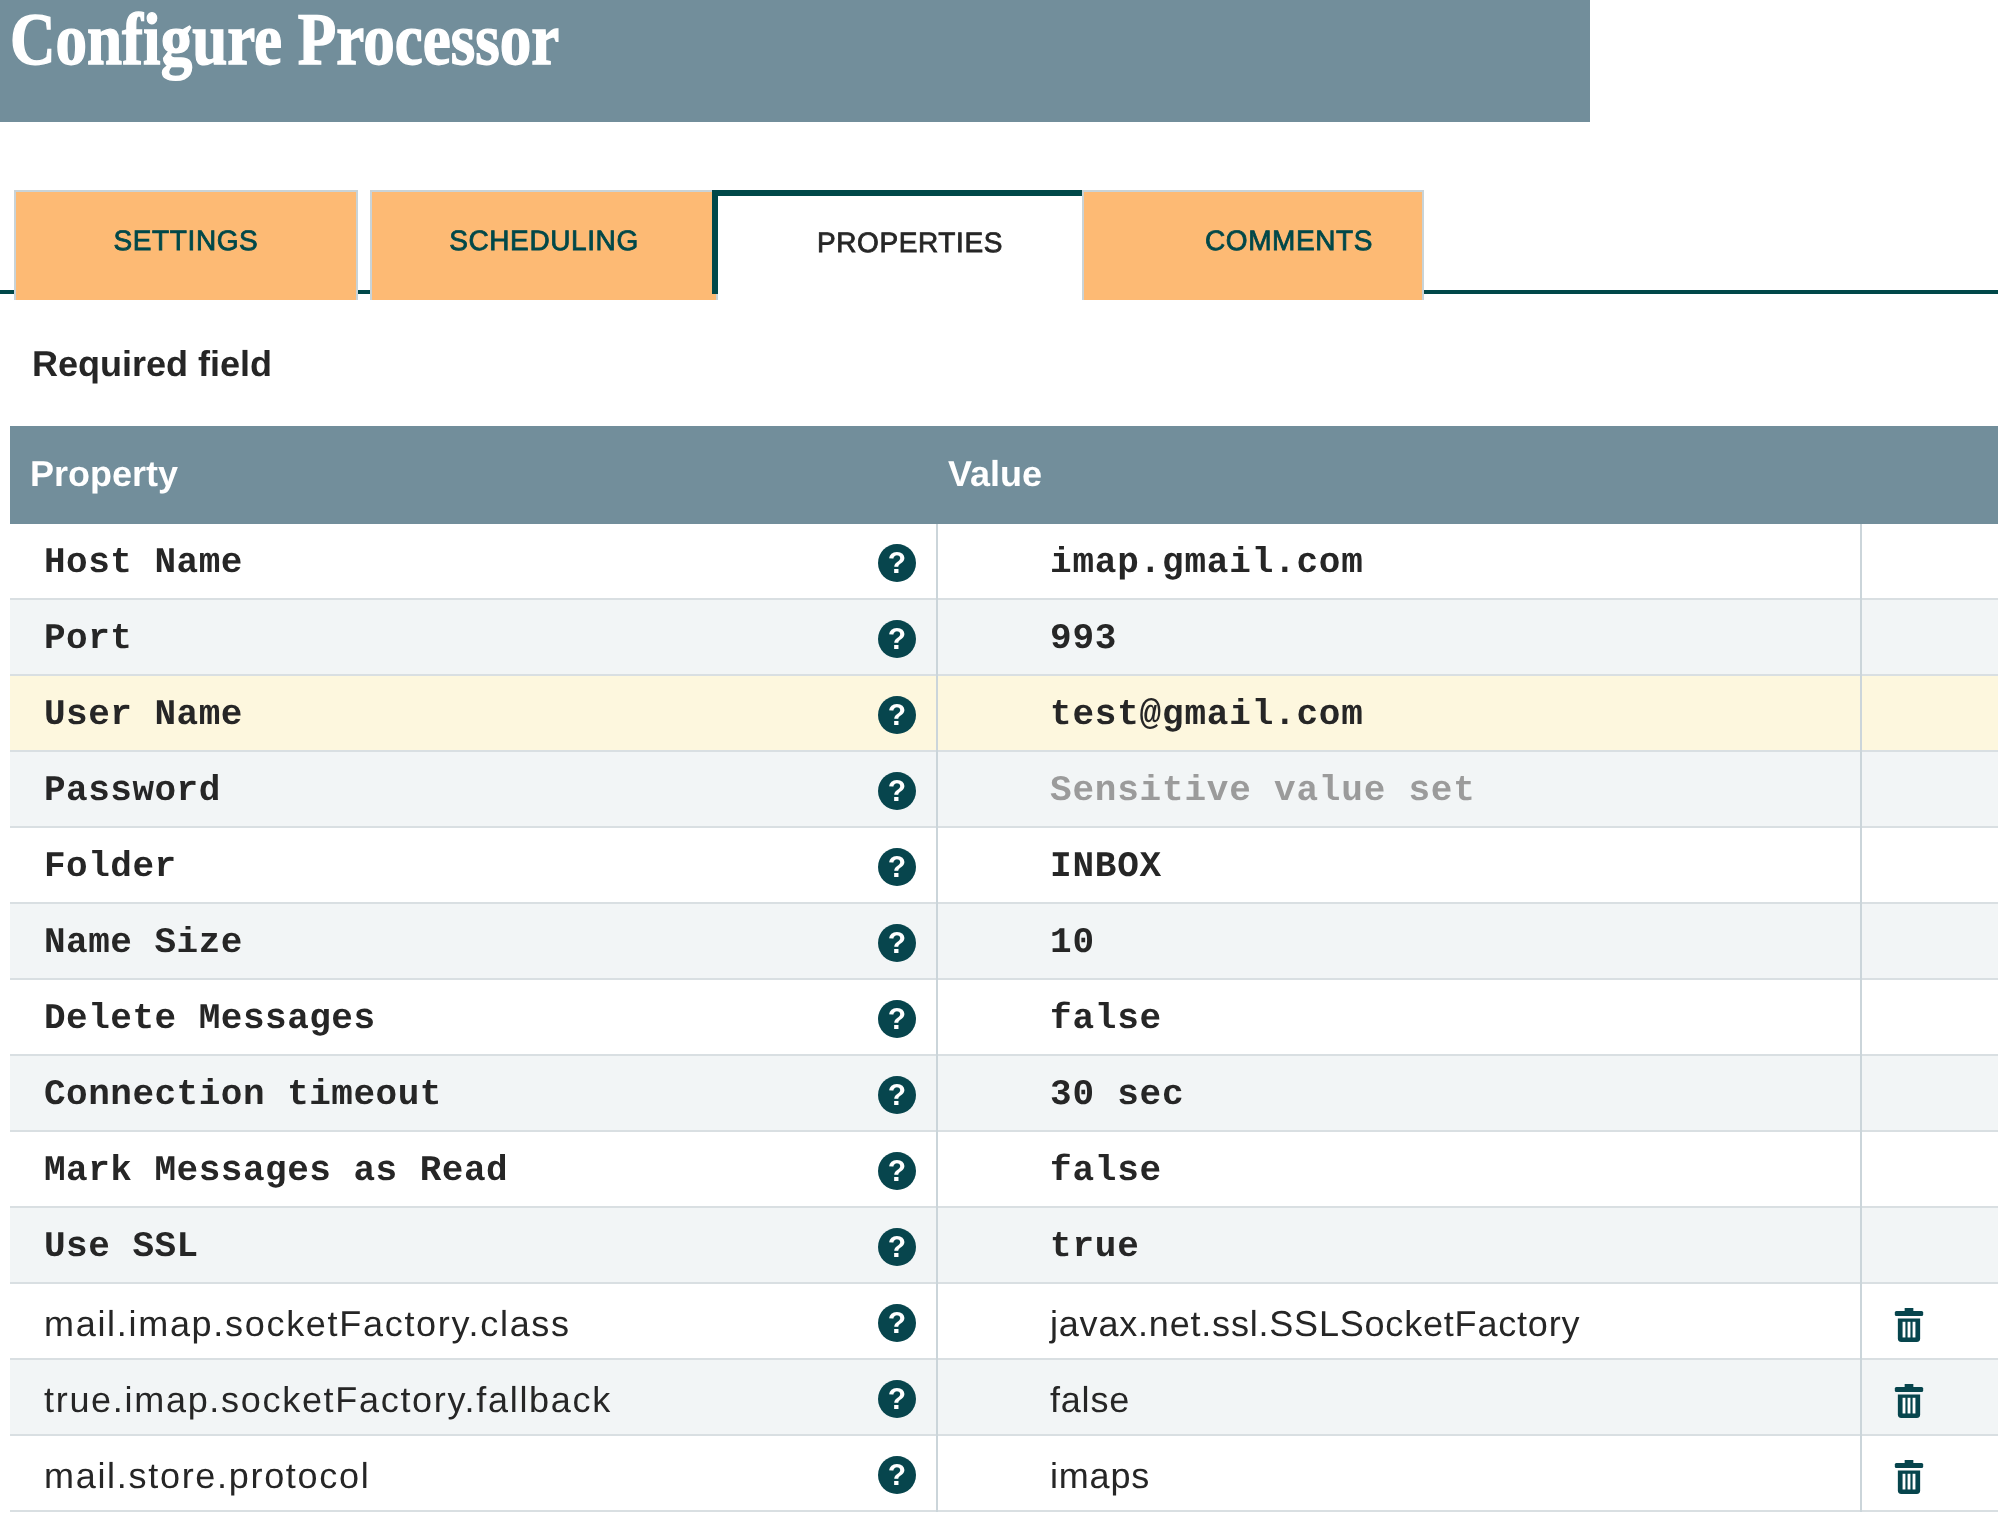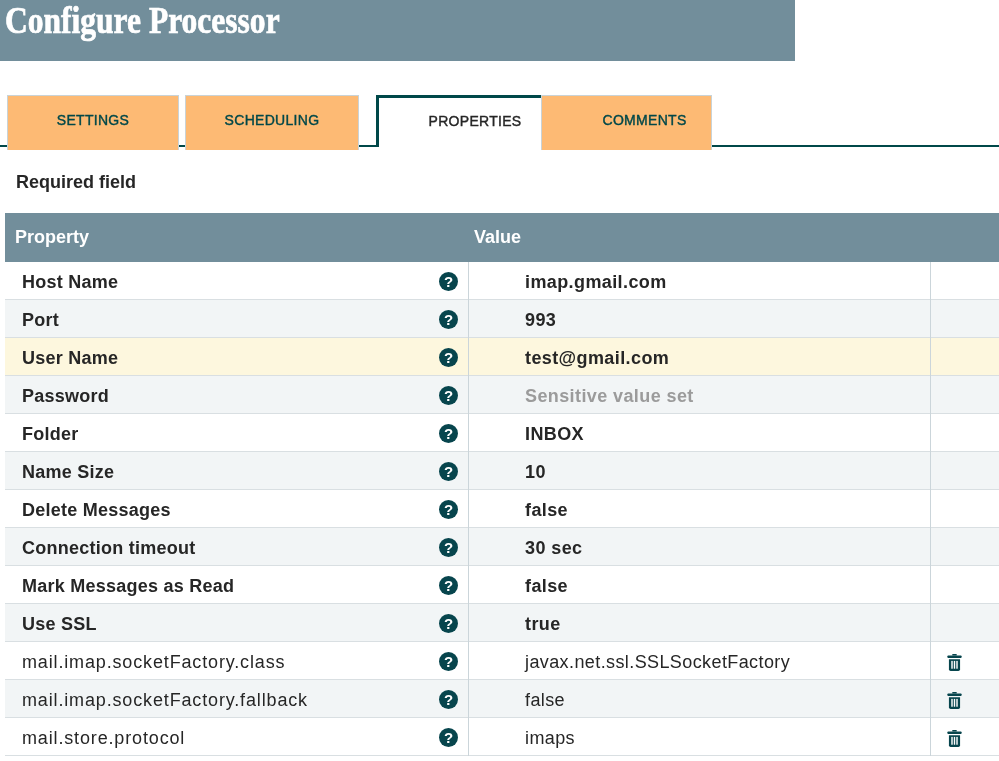--- a/index.html
+++ b/index.html
@@ -12,31 +12,31 @@
     transform:scaleX(0.852); transform-origin:left top; white-space:nowrap;
     -webkit-text-stroke:0.7px #fff; }
   .tabline { left:0; top:144.5px; width:999px; height:2px; background:#004849; }
   .tab { top:95px; height:55px; width:172px; background:#fdba74;
     border:1px solid #C9D3D7; border-bottom:none; color:#004849;
     font-size:14px; font-weight:normal; letter-spacing:0.3px;
     -webkit-text-stroke:0.4px currentColor;
     text-align:center; line-height:48px; }
   .tab.active { top:94.5px; height:52.5px; background:#fff; border:3px solid #004849;
     border-bottom:none; color:#262626; line-height:46px; }
-  .t1 { left:7px; } .t2 { left:185px; width:174px; } .t3 { left:376px; width:198px; } .t4 { left:541px; width:171px;padding-left:36px; }
+  .t1 { left:7px; } .t2 { left:185px; width:174px; } .t3 { left:356px; width:198px; } .t4 { left:541px; width:171px;padding-left:36px; }
   .req { left:16px; top:172px; font-size:18px; font-weight:bold; color:#262626; }
   .thead { left:5px; top:213px; width:1094px; height:49px; background:#728E9B;
     color:#fff; font-size:18px; font-weight:bold; line-height:49px; }
   .thp { position:absolute; left:10px; } .thv { position:absolute; left:469px; }
   .row { left:5px; width:1094px; height:38px; border-bottom:1px solid #D9DFE2; }
   .row span.pn { position:absolute; left:17px; top:2px; line-height:37px;
     font-size:18px; letter-spacing:0.25px; color:#262626; white-space:nowrap; }
   .row span.val { position:absolute; left:480px; top:2px; line-height:37px;
     font-size:18px; letter-spacing:0.4px; color:#262626; white-space:nowrap;margin-left:40px; }
-  .b { font-weight:bold; }
+  .b { font-weight:bold;font-family:Liberation Mono, monospace; }
   .grey { color:#9B9B9B !important; }
   .dyn { letter-spacing:0.85px !important; }
   .bg0 { background:#fff; } .bg1 { background:#F2F5F6; } .bgy { background:#FDF7DE; }
   .help { position:absolute; left:434px; top:10px; width:19px; height:19px; }
   .del { position:absolute; left:942px; top:12px; width:15px; height:17px; }
   .vsep { top:262px; height:494px; width:1px; background:#CBD5DA; }
   .v1 { left:468px; } .v2 { left:930px; }
 </style>
 </head>
 <body>
@@ -143,21 +143,21 @@
     <svg class="del" viewBox="0 0 15 18" width="15" height="18">
       <path fill="#07454D" d="M5.2 0 h4.6 v1.6 h-4.6 z"></path>
       <rect x="0" y="1.6" width="15" height="2.6" rx="0.8" fill="#07454D"></rect>
       <path fill="#07454D" d="M1.6 5.6 h11.8 v10.6 a1.8 1.8 0 0 1 -1.8 1.8 h-8.2 a1.8 1.8 0 0 1 -1.8 -1.8 z"></path>
       <rect x="4.1" y="7.3" width="1.5" height="8.3" fill="#fff"></rect>
       <rect x="6.75" y="7.3" width="1.5" height="8.3" fill="#fff"></rect>
       <rect x="9.4" y="7.3" width="1.5" height="8.3" fill="#fff"></rect>
     </svg>
   </div>
 <div class="abs row bg1" style="top:680px">
-    <span class="pn dyn">mail.imap.socketFactory.fallback</span>
+    <span class="pn dyn">true.imap.socketFactory.fallback</span>
     <svg class="help" viewBox="0 0 19 19" width="19" height="19">
       <circle cx="9.5" cy="9.5" r="9.5" fill="#07454D"></circle>
       <text x="9.5" y="14.6" text-anchor="middle" font-family="Liberation Sans" font-size="15" font-weight="bold" fill="#fff">?</text>
     </svg>
     <span class="val">false</span>
     <svg class="del" viewBox="0 0 15 18" width="15" height="18">
       <path fill="#07454D" d="M5.2 0 h4.6 v1.6 h-4.6 z"></path>
       <rect x="0" y="1.6" width="15" height="2.6" rx="0.8" fill="#07454D"></rect>
       <path fill="#07454D" d="M1.6 5.6 h11.8 v10.6 a1.8 1.8 0 0 1 -1.8 1.8 h-8.2 a1.8 1.8 0 0 1 -1.8 -1.8 z"></path>
       <rect x="4.1" y="7.3" width="1.5" height="8.3" fill="#fff"></rect>

